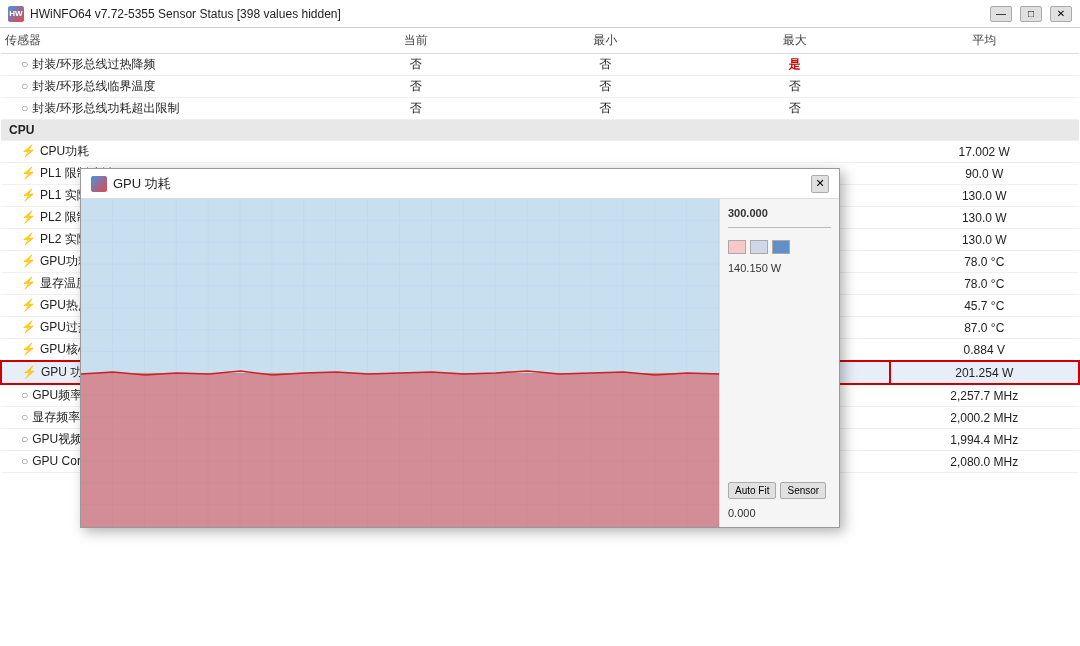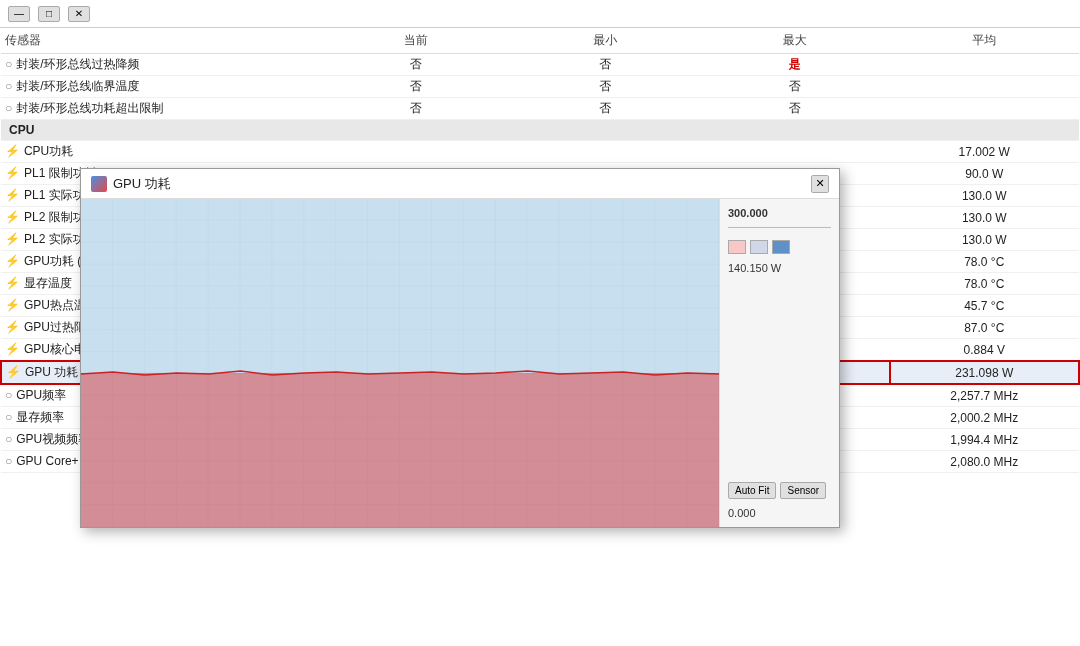--- a/index.html
+++ b/index.html
@@ -90,21 +90,21 @@
     }
 
     tbody tr td {
       padding: 2px 12px;
       border-bottom: 1px solid #f0f0f0;
       text-align: center;
       color: #222;
     }
     tbody tr td:first-child {
       text-align: left;
-      padding-left: 4px;
+      padding-left: 20px;
     }
 
     .section-header {
       background: #e8e8e8;
       font-weight: bold;
       color: #333;
     }
     .section-header td {
       padding: 3px 8px !important;
     }
@@ -252,20 +252,24 @@
       position: absolute;
       top: 0; left: 0;
       width: 100%;
       height: 100%;
     }
   </style>
 </head>
 <body>
 
 <div class="title-bar">
+  <div class="title-bar-left">
+    <div class="title-icon">HW</div>
+    <span>HWiNFO64 v7.72-5355 Sensor Status [398 values hidden]</span>
+  </div>
   <div class="title-bar-controls">
     <div class="title-btn">—</div>
     <div class="title-btn">□</div>
     <div class="title-btn">✕</div>
   </div>
 </div>
 
 <div class="main-area">
   <table>
     <thead>
@@ -370,21 +374,21 @@
           <td>0.885 V</td>
           <td>0.870 V</td>
           <td>0.915 V</td>
           <td>0.884 V</td>
         </tr>
         <tr class="gpu-power-row">
           <td><span style="color: rgb(232, 160, 0); margin-right: 4px;">⚡</span>GPU 功耗</td>
           <td class="highlight-blue">140.150 W</td>
           <td class="highlight-blue">139.115 W</td>
           <td class="highlight-blue">140.540 W</td>
-          <td class="highlight-blue">231.098 W</td>
+          <td class="highlight-blue">201.254 W</td>
         </tr>
         <tr>
           <td><span style="color: rgb(136, 136, 136); margin-right: 4px;">○</span>GPU频率</td>
           <td>2,235.0 MHz</td>
           <td>2,220.0 MHz</td>
           <td>2,505.0 MHz</td>
           <td>2,257.7 MHz</td>
         </tr>
         <tr>
           <td><span style="color: rgb(136, 136, 136); margin-right: 4px;">○</span>显存频率</td>

